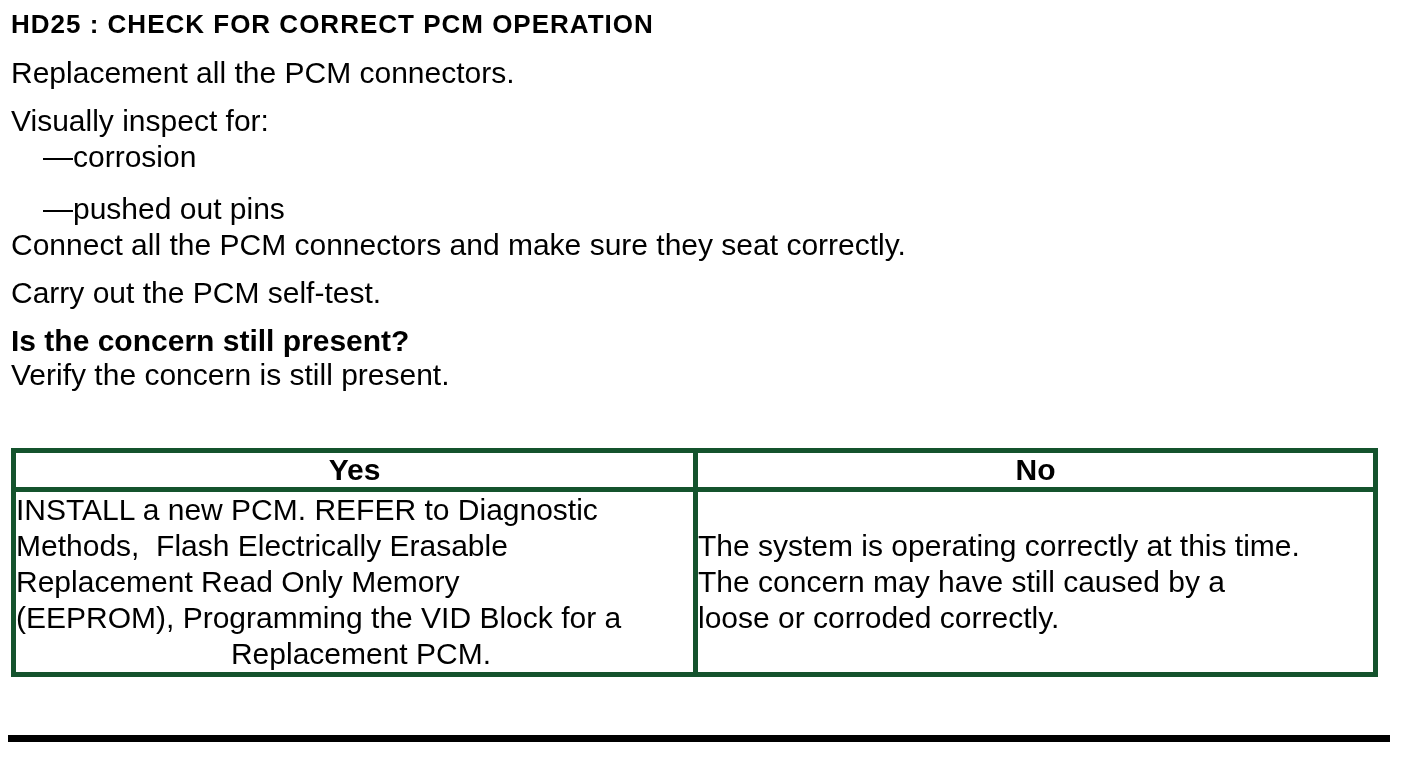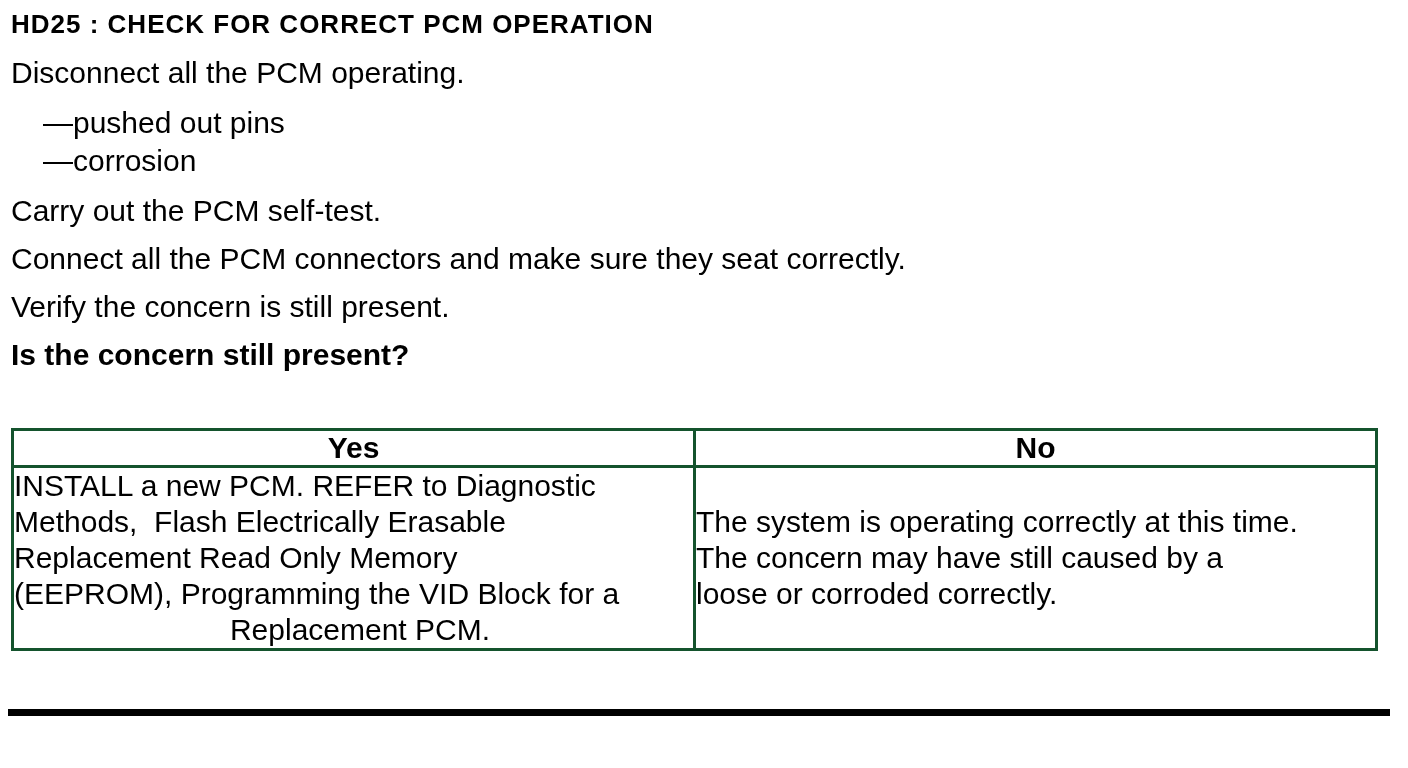--- a/index.html
+++ b/index.html
@@ -40,21 +40,21 @@
     margin: 0;
   }
   table.results {
     border-collapse: collapse;
     table-layout: fixed;
     width: 1367px;
     margin-top: 56px;
   }
   table.results col.col-yes { width: 682px; }
   table.results th, table.results td {
-    border: 3px solid #14532d;
+    border: 5px solid #14532d;
     padding: 0;
     font-size: 30px;
   }
   table.results th {
     font-weight: bold;
     text-align: center;
     line-height: 34px;
     padding: 0 2px;
   }
   td.yes-cell {
@@ -78,30 +78,31 @@
     background: #000000;
   }
 </style>
 </head>
 <body>
 
 <div class="page">
 
   <div class="title">HD25 : CHECK FOR CORRECT PCM OPERATION</div>
 
-  <p class="step">Disconnect all the PCM operating.</p>
+  <p class="step">Replacement all the PCM connectors.</p>
 
+  <p class="step tight">Visually inspect for:</p>
+  <div class="sub-item last">—corrosion</div>
   <div class="sub-item">—pushed out pins</div>
-  <div class="sub-item last">—corrosion</div>
 
+  <p class="step">Connect all the PCM connectors and make sure they seat correctly.</p>
   <p class="step">Carry out the PCM self-test.</p>
-  <p class="step">Connect all the PCM connectors and make sure they seat correctly.</p>
+  <p class="step question">Is the concern still present?</p>
+
   <p class="step">Verify the concern is still present.</p>
-
-  <p class="step question">Is the concern still present?</p>
 
   <table class="results">
     <colgroup>
         <col class="col-yes">
         <col class="col-no">
       </colgroup>
     <thead>
       <tr>
         <th>Yes</th>
         <th>No</th>

